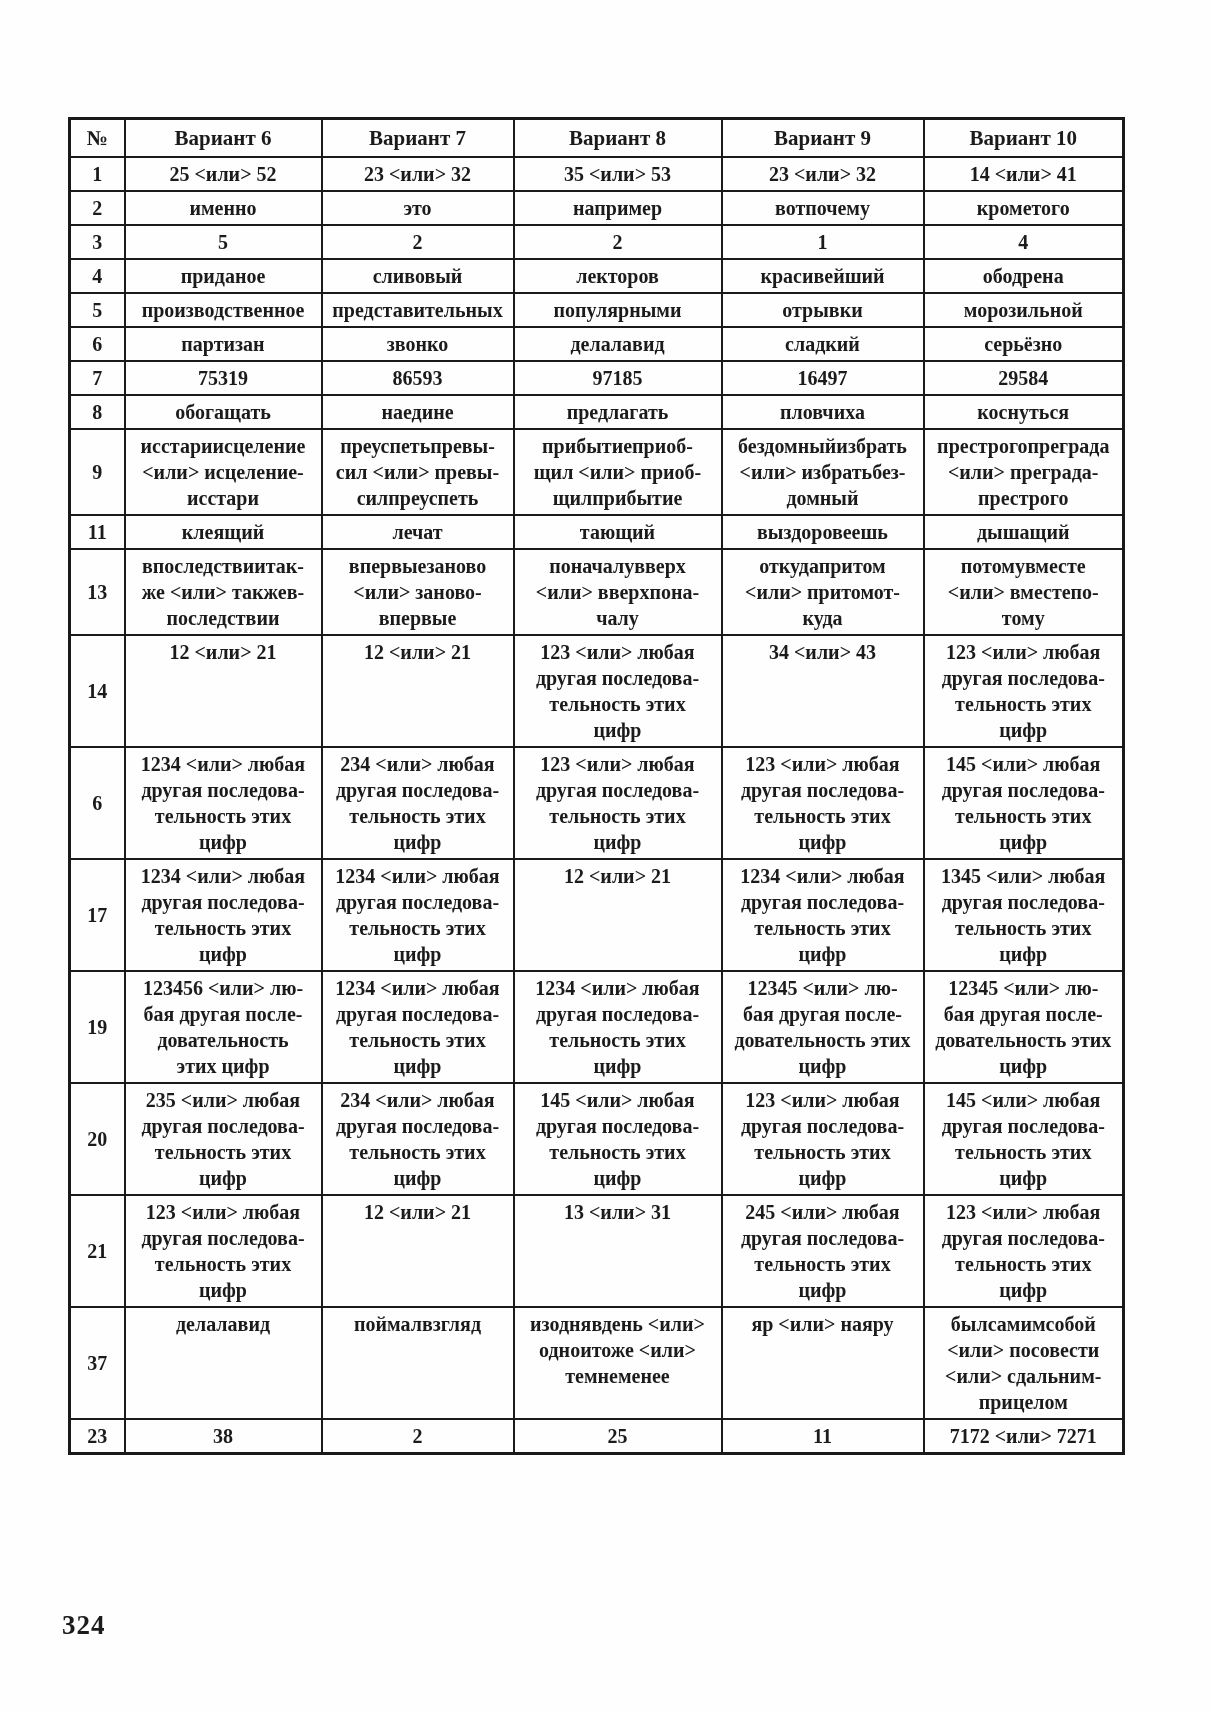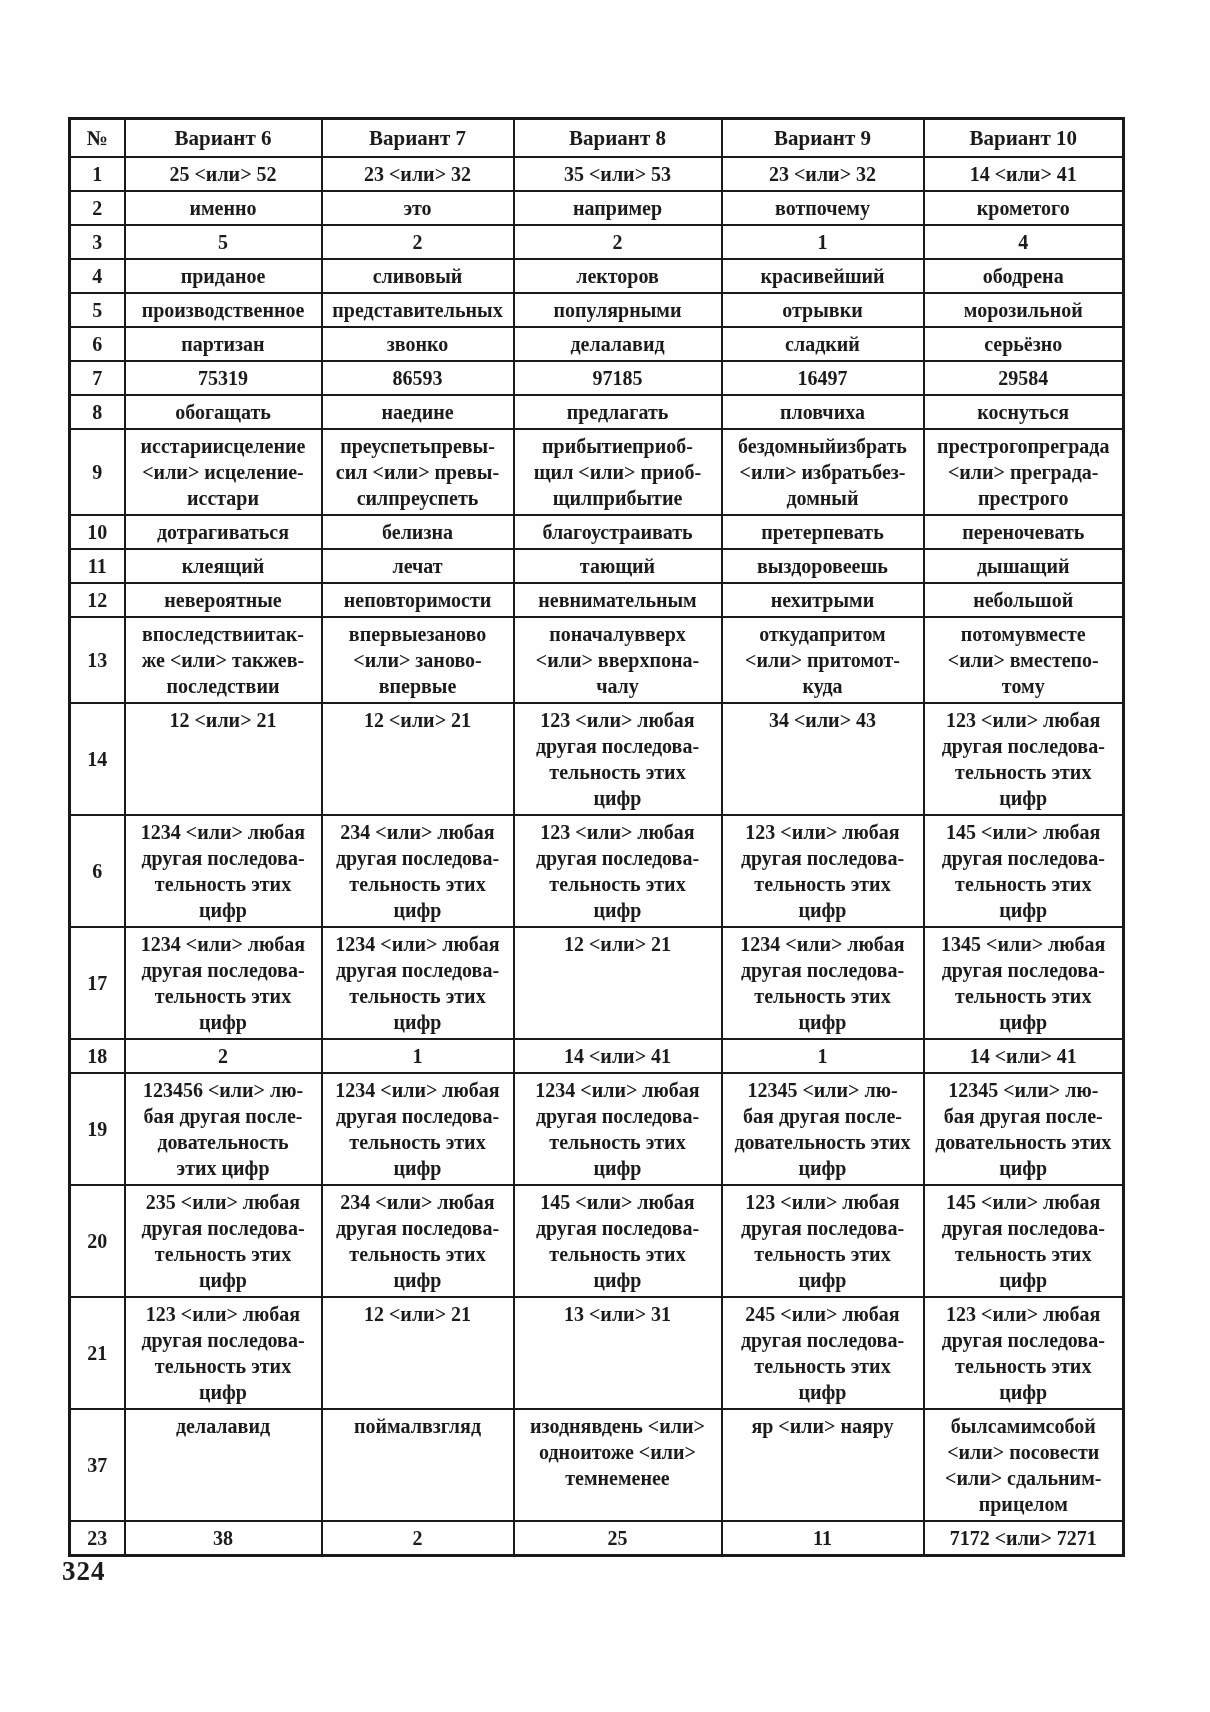--- a/index.html
+++ b/index.html
@@ -48,21 +48,21 @@
     white-space: pre-line;
     overflow: hidden;
   }
   table.answers td.rownum {
     vertical-align: middle;
     white-space: nowrap;
   }
   .page-number {
     position: absolute;
     left: 62px;
-    top: 1556px;
+    top: 1610px;
     font-size: 27px;
     font-weight: bold;
     letter-spacing: 1px;
   }
 </style>
 </head>
 <body>
 
 <div class="page">
   <table class="answers">
@@ -161,42 +161,26 @@
 щил &lt;или&gt; приоб-
 щилприбытие</td>
           <td>бездомныйизбрать
 &lt;или&gt; избратьбез-
 домный</td>
           <td>престрогопреграда
 &lt;или&gt; преграда-
 престрого</td>
         </tr>
         <tr>
-          <td class="rownum">10</td>
-          <td>дотрагиваться</td>
-          <td>белизна</td>
-          <td>благоустраивать</td>
-          <td>претерпевать</td>
-          <td>переночевать</td>
-        </tr>
-        <tr>
           <td class="rownum">11</td>
           <td>клеящий</td>
           <td>лечат</td>
           <td>тающий</td>
           <td>выздоровеешь</td>
           <td>дышащий</td>
-        </tr>
-        <tr>
-          <td class="rownum">12</td>
-          <td>невероятные</td>
-          <td>неповторимости</td>
-          <td>невнимательным</td>
-          <td>нехитрыми</td>
-          <td>небольшой</td>
         </tr>
         <tr>
           <td class="rownum">13</td>
           <td>впоследствиитак-
 же &lt;или&gt; такжев-
 последствии</td>
           <td>впервыезаново
 &lt;или&gt; заново-
 впервые</td>
           <td>поначалувверх
@@ -260,28 +244,20 @@
           <td>1234 &lt;или&gt; любая
 другая последова-
 тельность этих
 цифр</td>
           <td>1345 &lt;или&gt; любая
 другая последова-
 тельность этих
 цифр</td>
         </tr>
         <tr>
-          <td class="rownum">18</td>
-          <td>2</td>
-          <td>1</td>
-          <td>14 &lt;или&gt; 41</td>
-          <td>1</td>
-          <td>14 &lt;или&gt; 41</td>
-        </tr>
-        <tr>
           <td class="rownum">19</td>
           <td>123456 &lt;или&gt; лю-
 бая другая после-
 довательность
 этих цифр</td>
           <td>1234 &lt;или&gt; любая
 другая последова-
 тельность этих
 цифр</td>
           <td>1234 &lt;или&gt; любая

